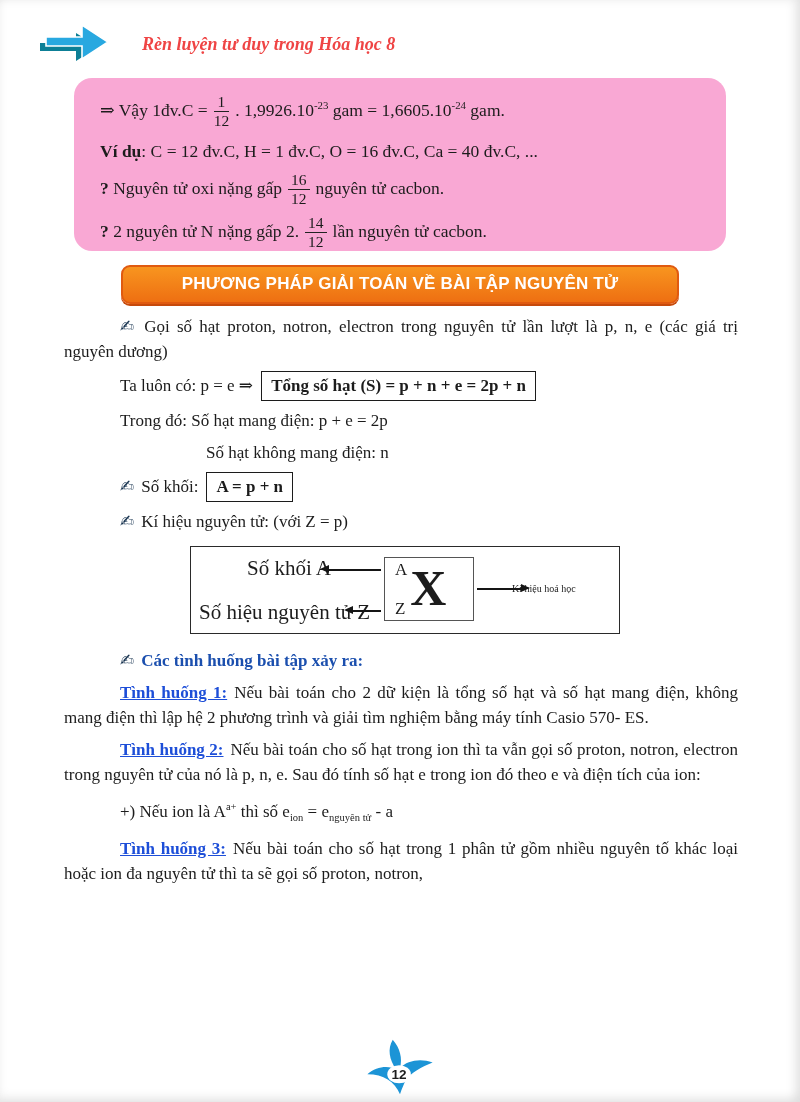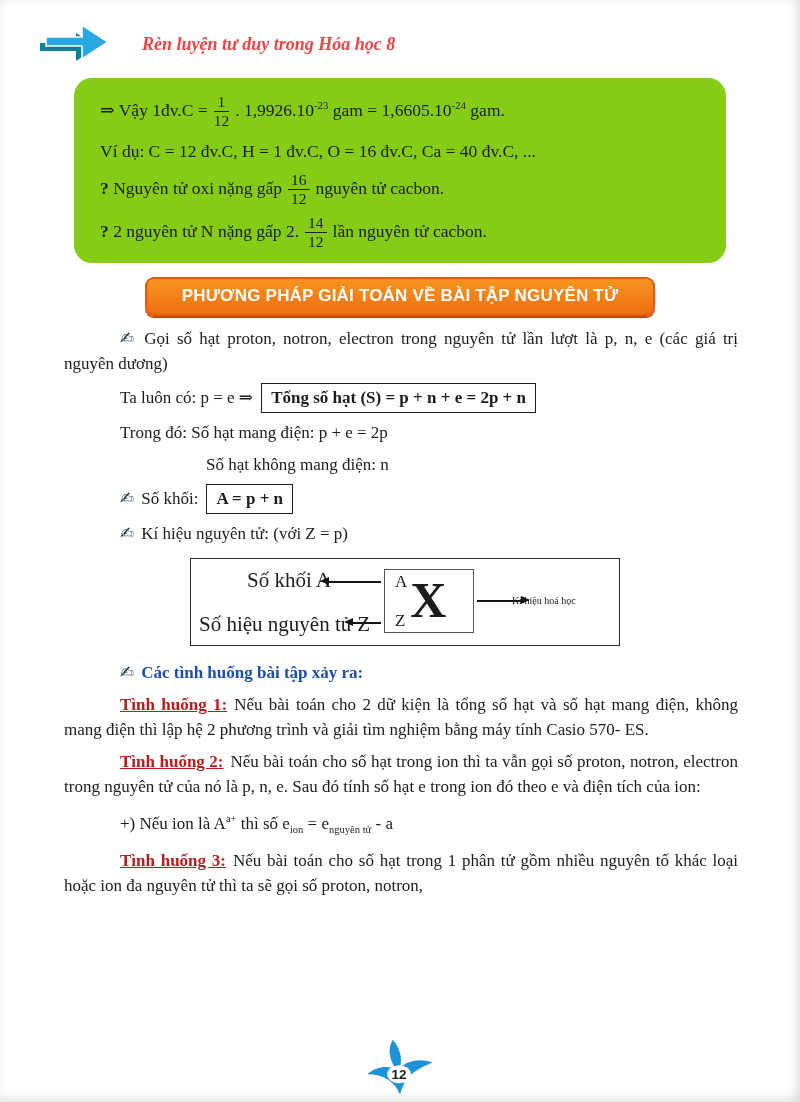--- a/index.html
+++ b/index.html
@@ -6,46 +6,46 @@
   body{background:#e8e8e8;}
   .page{
     position:relative;width:800px;height:1102px;margin:0 auto;background:#ffffff;
     font-family:"Liberation Serif","DejaVu Serif",serif;color:#1c1c1c;overflow:hidden;
     box-shadow:inset -6px 0 10px rgba(0,0,0,.08), inset 0 -6px 10px rgba(0,0,0,.06);
   }
   
   .header{display:flex;align-items:center;gap:12px;padding:24px 0 0 38px;}
   .header-title{font-size:18px;font-weight:bold;font-style:italic;color:#ef4444;}
   
-  .intro-box{width:600px;margin:14px auto 4px;background:#84cc16;border-radius:18px;
-    padding:14px 26px 12px;font-size:17.5px;}
+  .intro-box{width:600px;margin:14px auto 4px;background:#f9a8d4;border-radius:18px;
+    padding:14px 26px 0;font-size:17.5px;}
   .ibline{margin:0 0 8px;line-height:26px;}
   .q{font-weight:bold;}
   .frac{display:inline-block;vertical-align:middle;text-align:center;font-size:15.5px;
     line-height:1.05;margin:0 6px;}
   .frac .top{display:block;border-bottom:1.5px solid #222;padding:0 3px 1px;}
   .frac .bot{display:block;padding-top:1px;}
   sup{font-size:0.62em;}
   sub{font-size:0.62em;}
-  .b{font-weight:normal;}
+  .b{font-weight:bold;}
   
-  .banner{width:510px;margin:14px auto 0;text-align:center;padding:7px 0 8px;color:#fff;
+  .banner{width:558px;margin:14px auto 0;text-align:center;padding:7px 0 8px;color:#fff;
     font-weight:bold;font-size:17px;font-family:"Liberation Sans","DejaVu Sans",sans-serif;
     background:linear-gradient(180deg,#f8951f,#ee6f12);border:2px solid #e05a10;
     border-radius:9px;box-shadow:0 2px 0 #c64a0c;box-sizing:border-box;letter-spacing:.2px;}
   
   .content{margin:10px 62px 0 64px;font-size:17px;line-height:25px;text-align:justify;}
   .content p{margin:0 0 7px;}
   .ind{text-indent:56px;}
   .pen{font-family:"DejaVu Sans",sans-serif;font-size:17px;margin-right:7px;color:#16324f;}
   .fbox{display:inline-block;border:1.7px solid #1c1c1c;padding:1px 9px 2px;font-weight:bold;
     margin-left:8px;text-indent:0;}
   .deep{margin-left:142px !important;text-indent:0;}
   .shead{font-weight:bold;color:#1b4fae;}
-  .slabel{font-weight:bold;color:#b91c1c;text-decoration:underline;margin-right:7px;}
+  .slabel{font-weight:bold;color:#1d4ed8;text-decoration:underline;margin-right:7px;}
   .ionline{margin-bottom:6px !important;}
   
   .diagram{position:relative;width:430px;height:88px;border:1.6px solid #2a2a2a;
     margin:12px 0 14px 126px;box-sizing:border-box;text-indent:0;}
   .dlbl{position:absolute;font-size:21px;line-height:18px;white-space:nowrap;}
   .lblA{left:56px;top:12px;}
   .lblZ{left:8px;top:56px;}
   .lblR{left:321px;top:33px;font-size:10px;}
   .azx{position:absolute;left:193px;top:10px;width:90px;height:64px;border:1.2px solid #555;
     box-sizing:border-box;display:flex;align-items:center;padding:0 4px 0 10px;}

